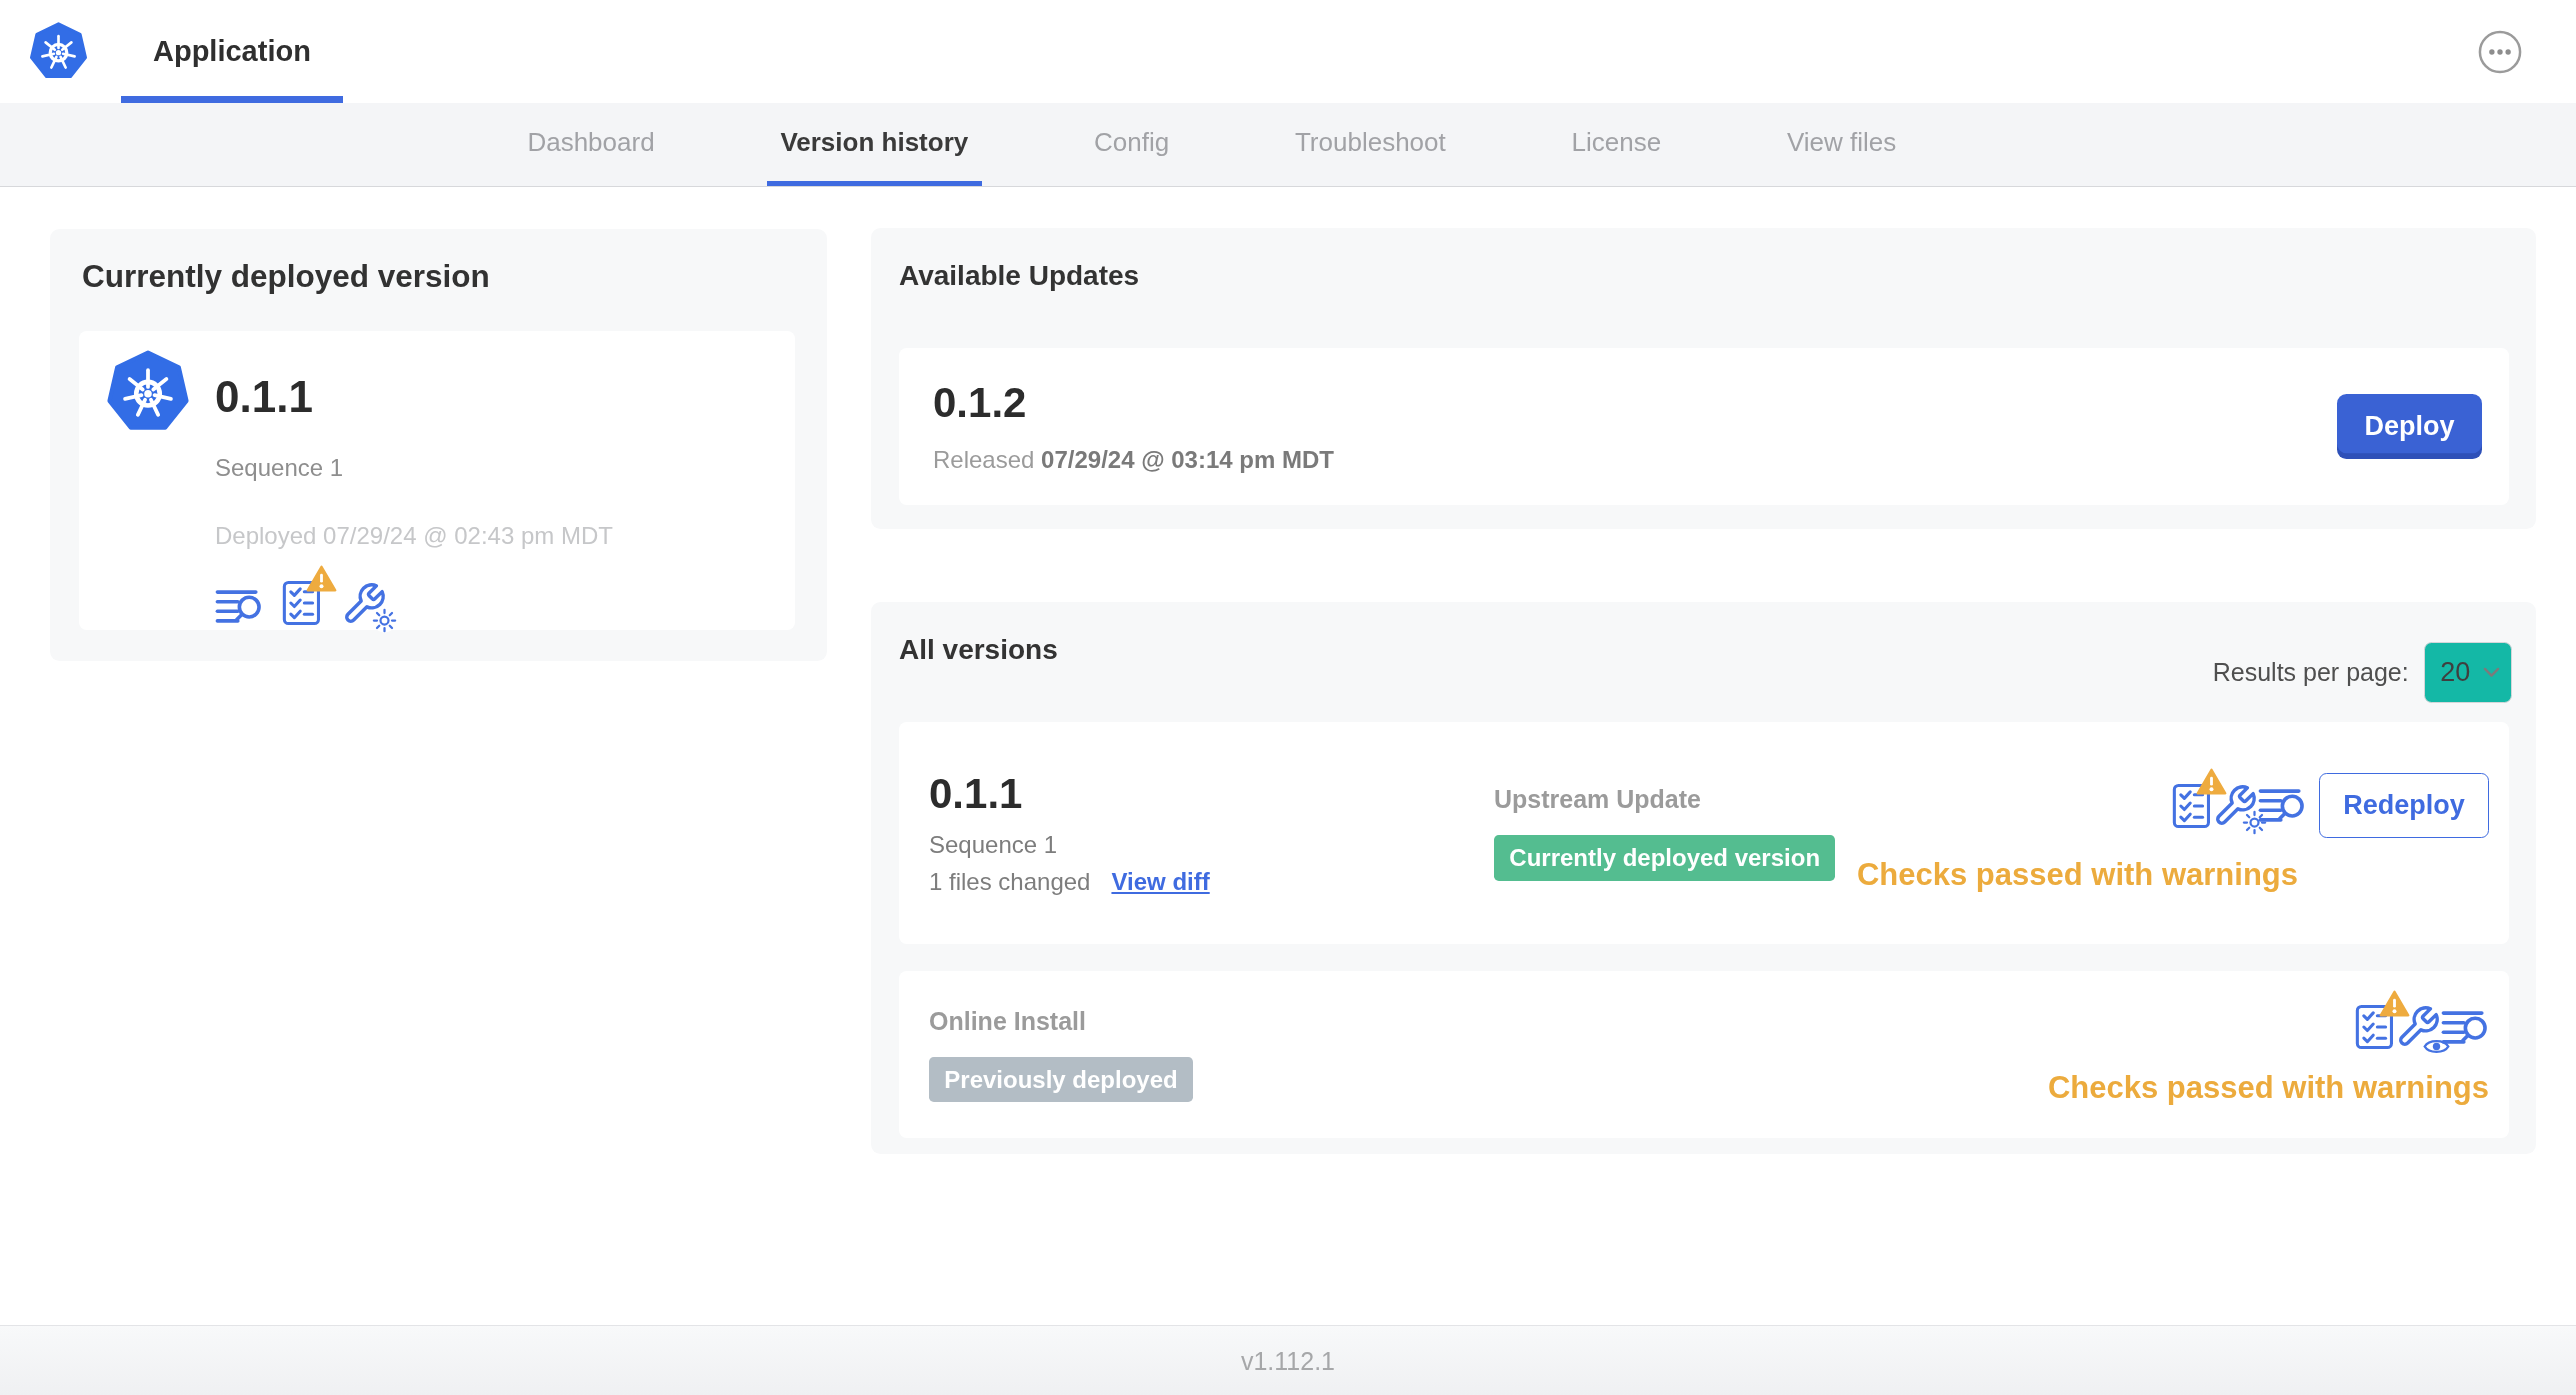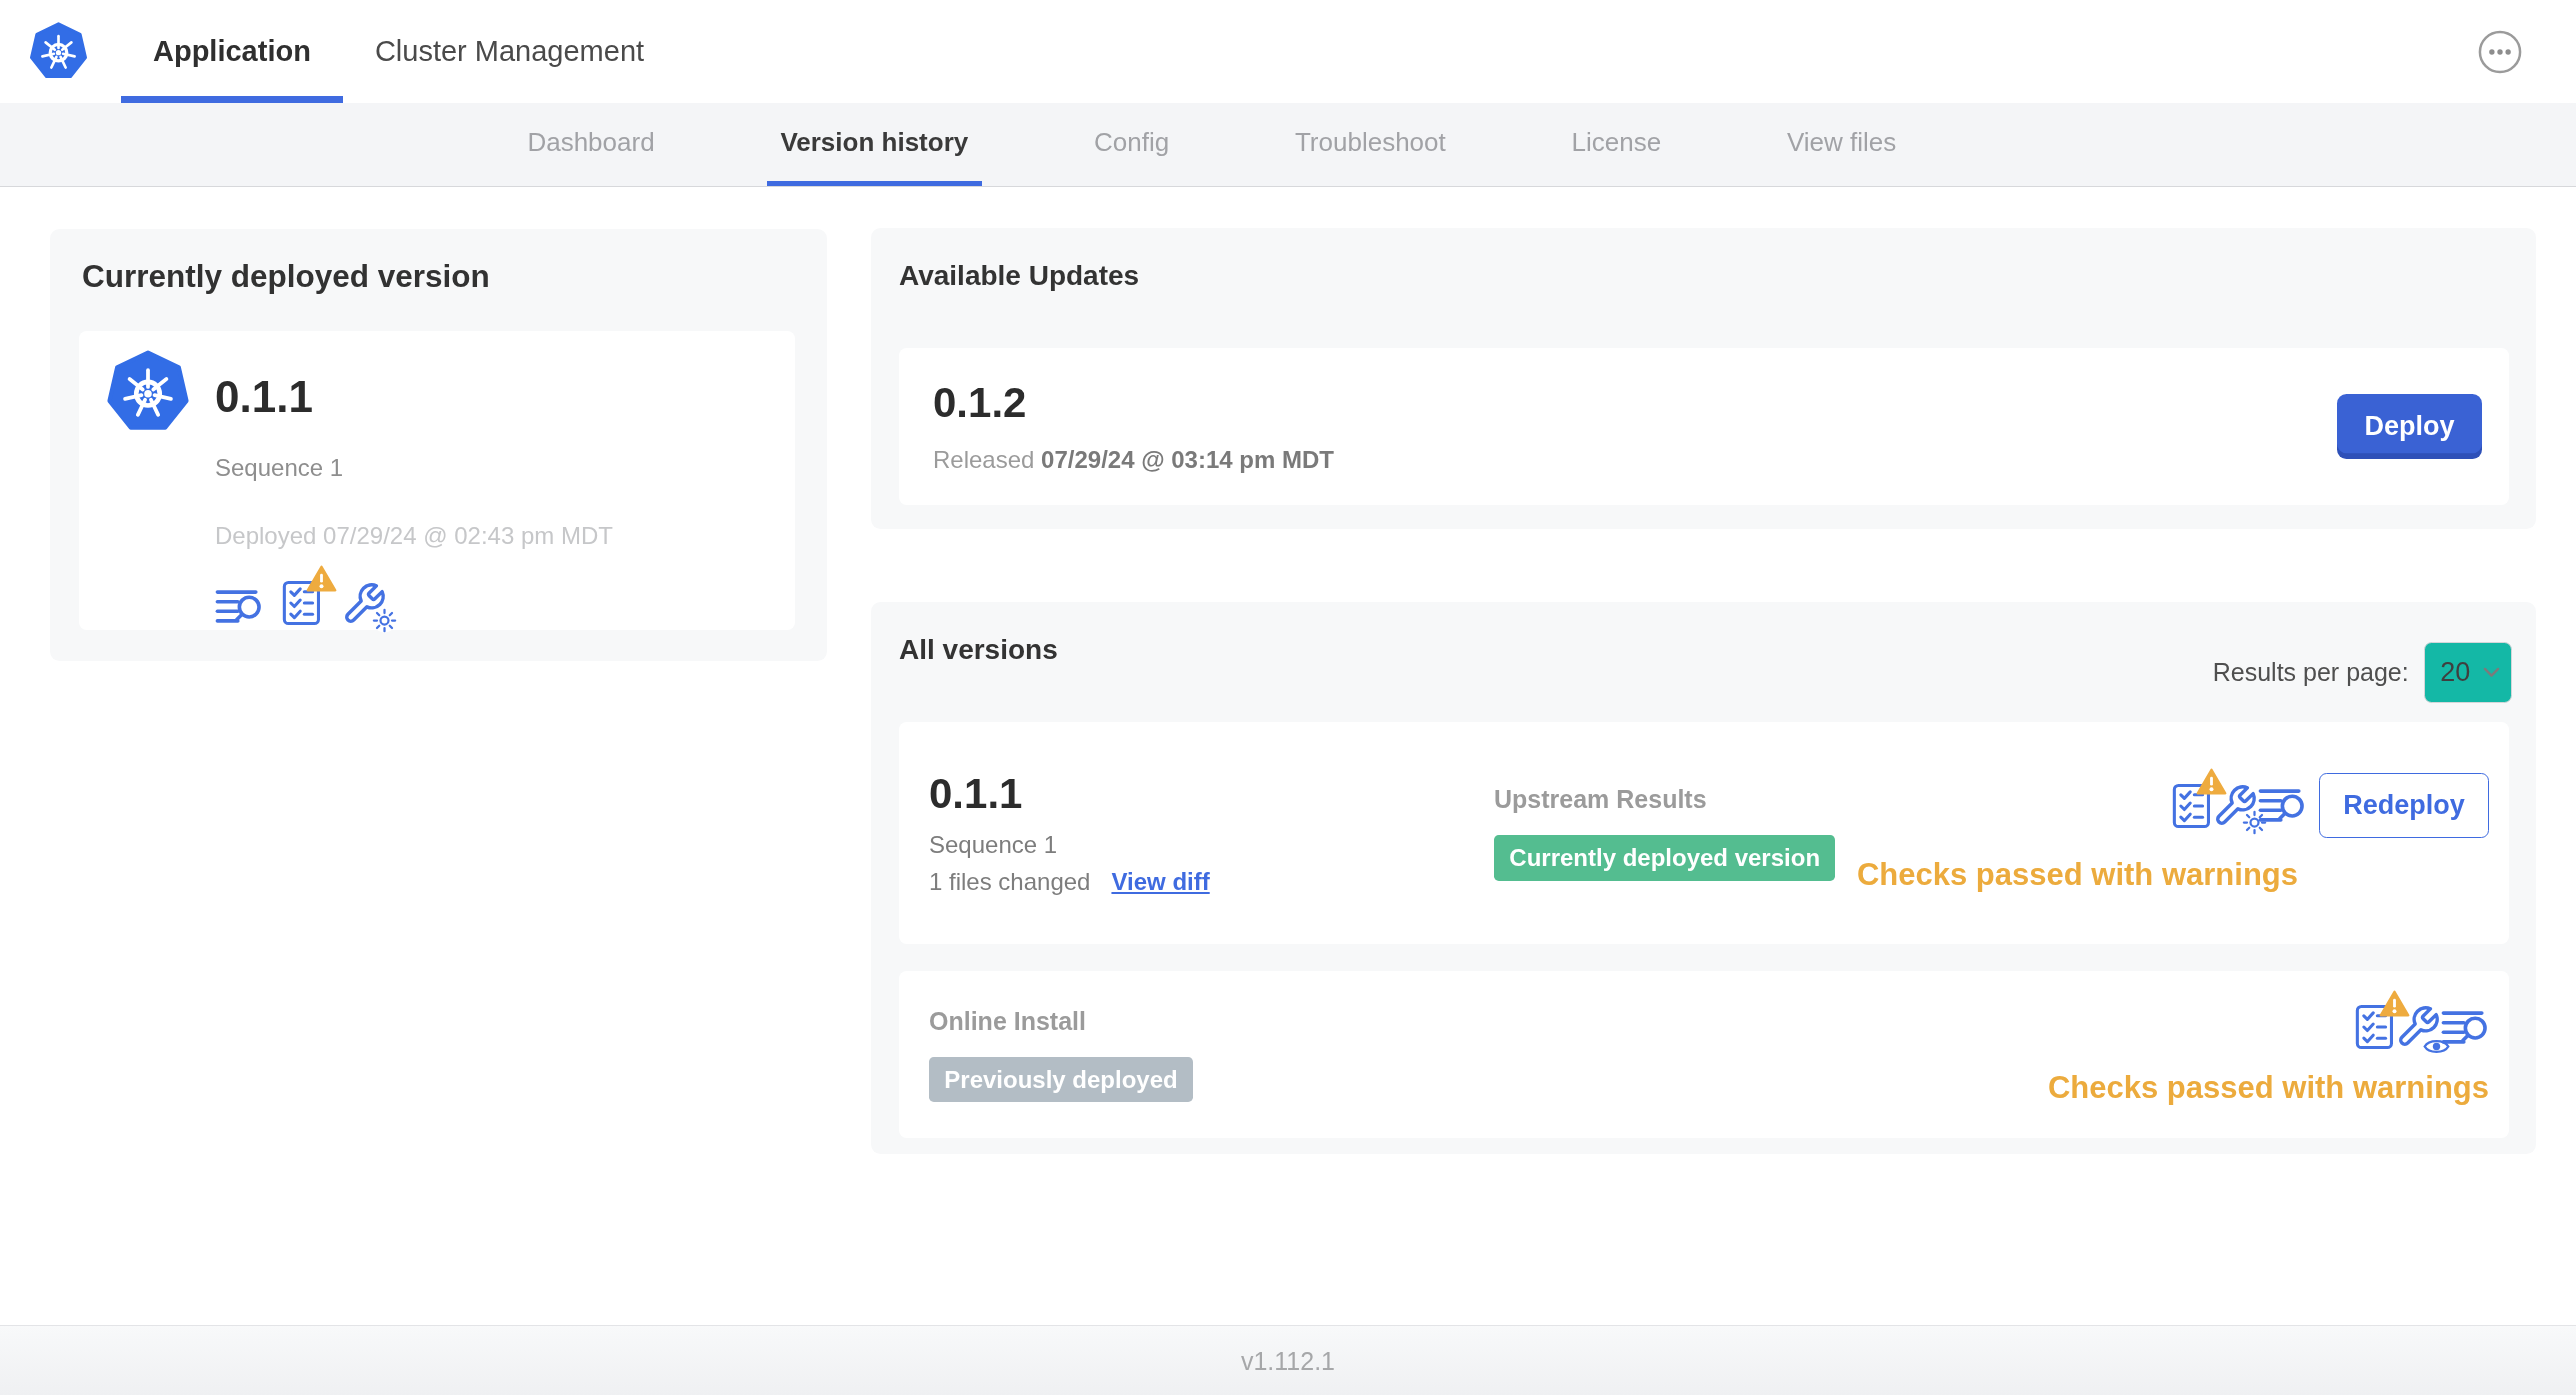--- a/index.html
+++ b/index.html
@@ -150,23 +150,20 @@
         <line x1="43.7" y1="47.0" x2="28.1" y2="34.5"></line>
       </g>
       <circle cx="50" cy="52" r="14" fill="none" stroke="#ffffff" stroke-width="5.5"></circle>
       <circle cx="50" cy="52" r="4.5" fill="#ffffff"></circle>
     </svg>
   </span>
 
   <div class="header-tabs">
     <div class="header-tab active clickable">
       <span>Application</span>
-    </div>
-    <div class="header-tab clickable">
-      <span>Cluster Management</span>
     </div>
   </div>
 
   <button class="more-btn clickable">
     <span class="ic">
       <svg width="44" height="44" viewBox="0 0 46 46">
         <circle cx="23" cy="23" r="21" fill="#ffffff" stroke="#9b9b9b" stroke-width="2.6"></circle>
         <circle cx="14.5" cy="23" r="2.8" fill="#8d8d8d"></circle>
         <circle cx="23" cy="23" r="2.8" fill="#8d8d8d"></circle>
         <circle cx="31.5" cy="23" r="2.8" fill="#8d8d8d"></circle>
@@ -293,21 +290,21 @@
     <div class="vrow vrow-1">
       <div class="vcol1">
         <div class="v-version">0.1.1</div>
         <div class="v-seq">Sequence 1</div>
         <div class="v-files-line">
           <span>1 files changed</span>
           <a class="view-diff clickable">View diff</a>
         </div>
       </div>
       <div class="vcol2">
-        <div class="v-source">Upstream Results</div>
+        <div class="v-source">Upstream Update</div>
         <span class="v-badge badge-green">Currently deployed version</span>
       </div>
       <div class="vcol3">
         <div class="icons-line">
           <span class="ic clickable">
             <svg width="40" height="48" viewBox="0 0 34 40" fill="none" stroke="#4472e2" stroke-width="2.6" stroke-linecap="round" stroke-linejoin="round">
               <rect x="2" y="2.5" width="29" height="35" rx="3.5"></rect>
               <path d="M7.5 10.5 l3 3 5 -5.5"></path>
                 <line x1="19" y1="10.5" x2="26" y2="10.5"></line>
               <path d="M7.5 20 l3 3 5 -5.5"></path>

